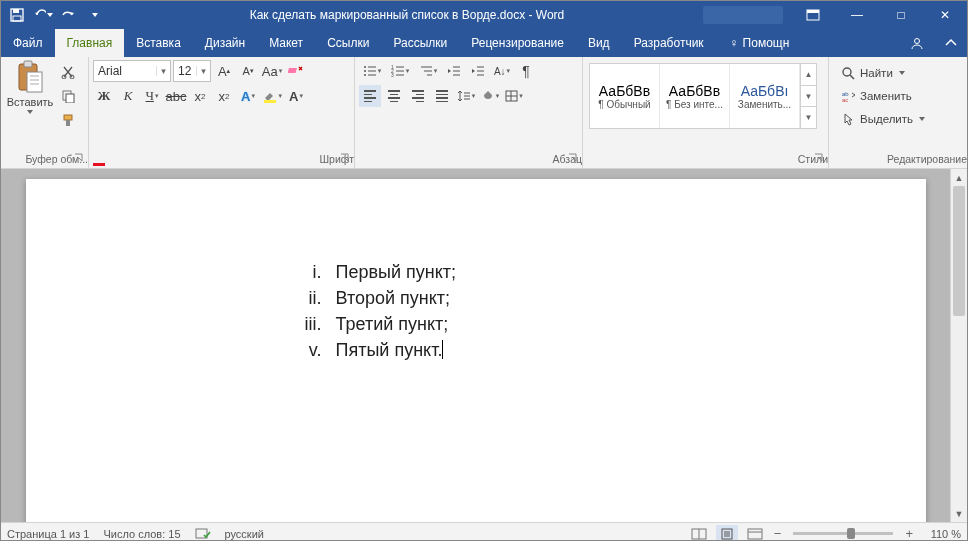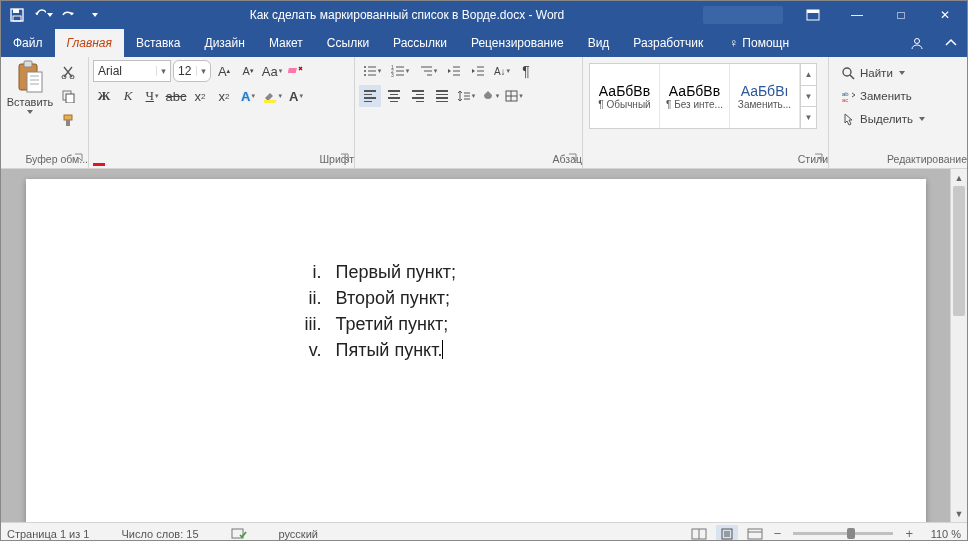--- a/index.html
+++ b/index.html
@@ -10,21 +10,21 @@
 .qat { display: flex; align-items: center; gap: 6px; padding: 0 6px; }
 .qat-item { width: 20px; height: 20px; display: flex; align-items: center; justify-content: center; cursor: pointer; }
 .title-text { flex: 1; text-align: center; white-space: nowrap; overflow: hidden; }
 .user-badge { width: 80px; height: 18px; background: #3a66a7; border-radius: 2px; margin-right: 8px; }
 .win-controls { display: flex; }
 .win-btn { width: 44px; height: 28px; display: flex; align-items: center; justify-content: center; cursor: pointer; }
 
 
 .tabs { height: 28px; background: #2b579a; display: flex; align-items: stretch; color: #fff; font-size: 12px; }
 .tab { padding: 0 12px; display: flex; align-items: center; cursor: pointer; }
-.tab.active { background: #f3f3f3; color: #c2410c; font-style: italic; }
+.tab.active { background: #f3f3f3; color: #4d7c0f; }
 .tab.help { margin-left: 2px; }
 .tab-spacer { flex: 1; }
 .share-icon { padding: 0 10px; display: flex; align-items: center; cursor: pointer; }
 .collapse-icon { padding: 0 10px; display: flex; align-items: center; cursor: pointer; }
 
 
 .ribbon { height: 112px; background: #f3f3f3; border-bottom: 1px solid #d4d4d4; display: flex; }
 .group { border-right: 1px solid #d4d4d4; display: flex; flex-direction: column; position: relative; }
 .group-body { flex: 1; display: flex; padding: 3px 4px 0 4px; gap: 2px; }
 .group-label { height: 18px; font-size: 10.5px; color: #666; text-align: right; line-height: 18px; position: relative; }
@@ -35,21 +35,21 @@
 .clip-big .pic { width: 30px; height: 34px; }
 .clip-big .lbl { font-size: 11px; color: #444; }
 .clip-side { display: flex; flex-direction: column; gap: 4px; padding-top: 2px; }
 .sbtn { width: 22px; height: 20px; display: flex; align-items: center; justify-content: center; cursor: pointer; }
 
 
 .font-rows { display: flex; flex-direction: column; gap: 3px; }
 .row { display: flex; align-items: center; gap: 2px; }
 .combo { height: 22px; border: 1px solid #c0c0c0; background: #fff; display: flex; align-items: center; font-size: 12px; color: #333; }
 .combo.font { width: 78px; padding-left: 4px; }
-.combo.size { width: 38px; padding-left: 4px; border-radius: 6px; }
+.combo.size { width: 38px; padding-left: 4px; }
 .combo .dd { width: 14px; text-align: center; color: #666; font-size: 9px; border-left: 1px solid #e0e0e0; }
 .ibtn { width: 22px; height: 22px; display: flex; align-items: center; justify-content: center; cursor: pointer; border: 1px solid transparent; font-size: 13px; color: #444; }
 .ibtn.w26 { width: 26px; }
 .ibtn.dd::after { content: "▾"; font-size: 7px; color: #666; margin-left: 1px; }
 .bold-l { font-weight: bold; font-family: "Times New Roman"; }
 .ital-l { font-style: italic; font-family: "Times New Roman"; }
 .under-l { text-decoration: underline; font-family: "Times New Roman"; }
 .strike-l { text-decoration: line-through; }
 
 
@@ -81,21 +81,21 @@
 .li-num { width: 250px; text-align: right; padding-right: 14px; }
 .li-txt { position: relative; }
 .cursor { position: absolute; right: -1px; top: 3px; width: 1px; height: 19px; background: #000; }
 .vscroll { width: 17px; background: #f0f0f0; border-left: 1px solid #d4d4d4; display: flex; flex-direction: column; }
 .sbtn-v { height: 17px; display: flex; align-items: center; justify-content: center; font-size: 9px; color: #666; cursor: pointer; }
 .strack { flex: 1; position: relative; }
 .sthumb { position: absolute; top: 0; left: 2px; right: 2px; height: 130px; background: #c8c8c8; border-radius: 2px; }
 
 
 .statusbar { height: 22px; background: #f3f3f3; border-top: 1px solid #d4d4d4; display: flex; align-items: center; font-size: 11px; color: #555; padding: 0 6px; gap: 14px; }
-.sb-l { display: flex; gap: 32px; align-items: center; }
+.sb-l { display: flex; gap: 14px; align-items: center; }
 .sb-spacer { flex: 1; }
 .sb-r { display: flex; gap: 6px; align-items: center; }
 .view-btn { width: 22px; height: 18px; display: flex; align-items: center; justify-content: center; cursor: pointer; }
 .view-btn.active { background: #d8e2f1; }
 .zslider { width: 100px; height: 3px; background: #c0c0c0; position: relative; margin: 0 4px; }
 .zthumb { position: absolute; left: 54px; top: -4px; width: 8px; height: 11px; background: #888; border-radius: 2px; }
 .zbtn { cursor: pointer; font-size: 13px; color: #666; padding: 0 2px; }
 
 svg { display: block; }
 .tri-down { width: 0; height: 0; border-left: 3px solid transparent; border-right: 3px solid transparent; border-top: 4px solid #fff; display: inline-block; }

